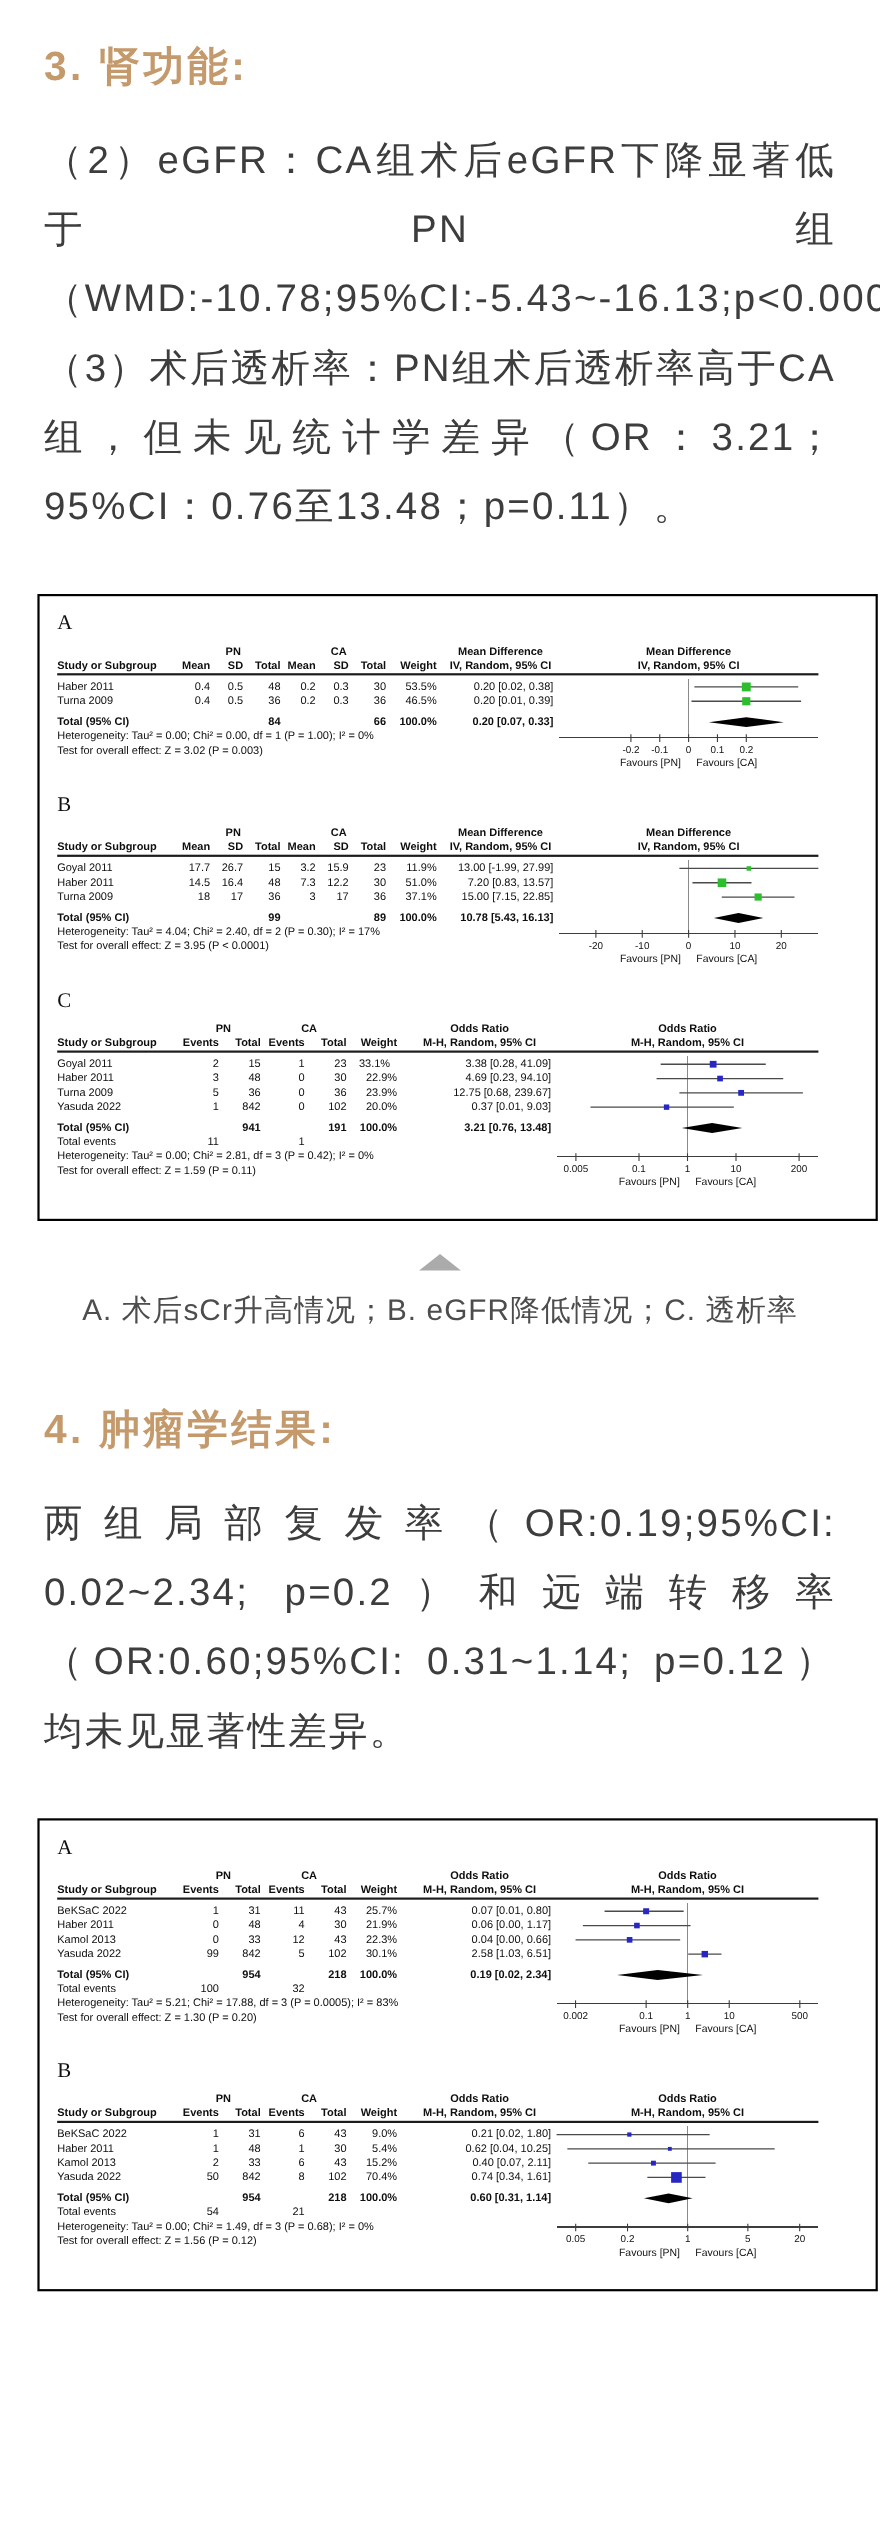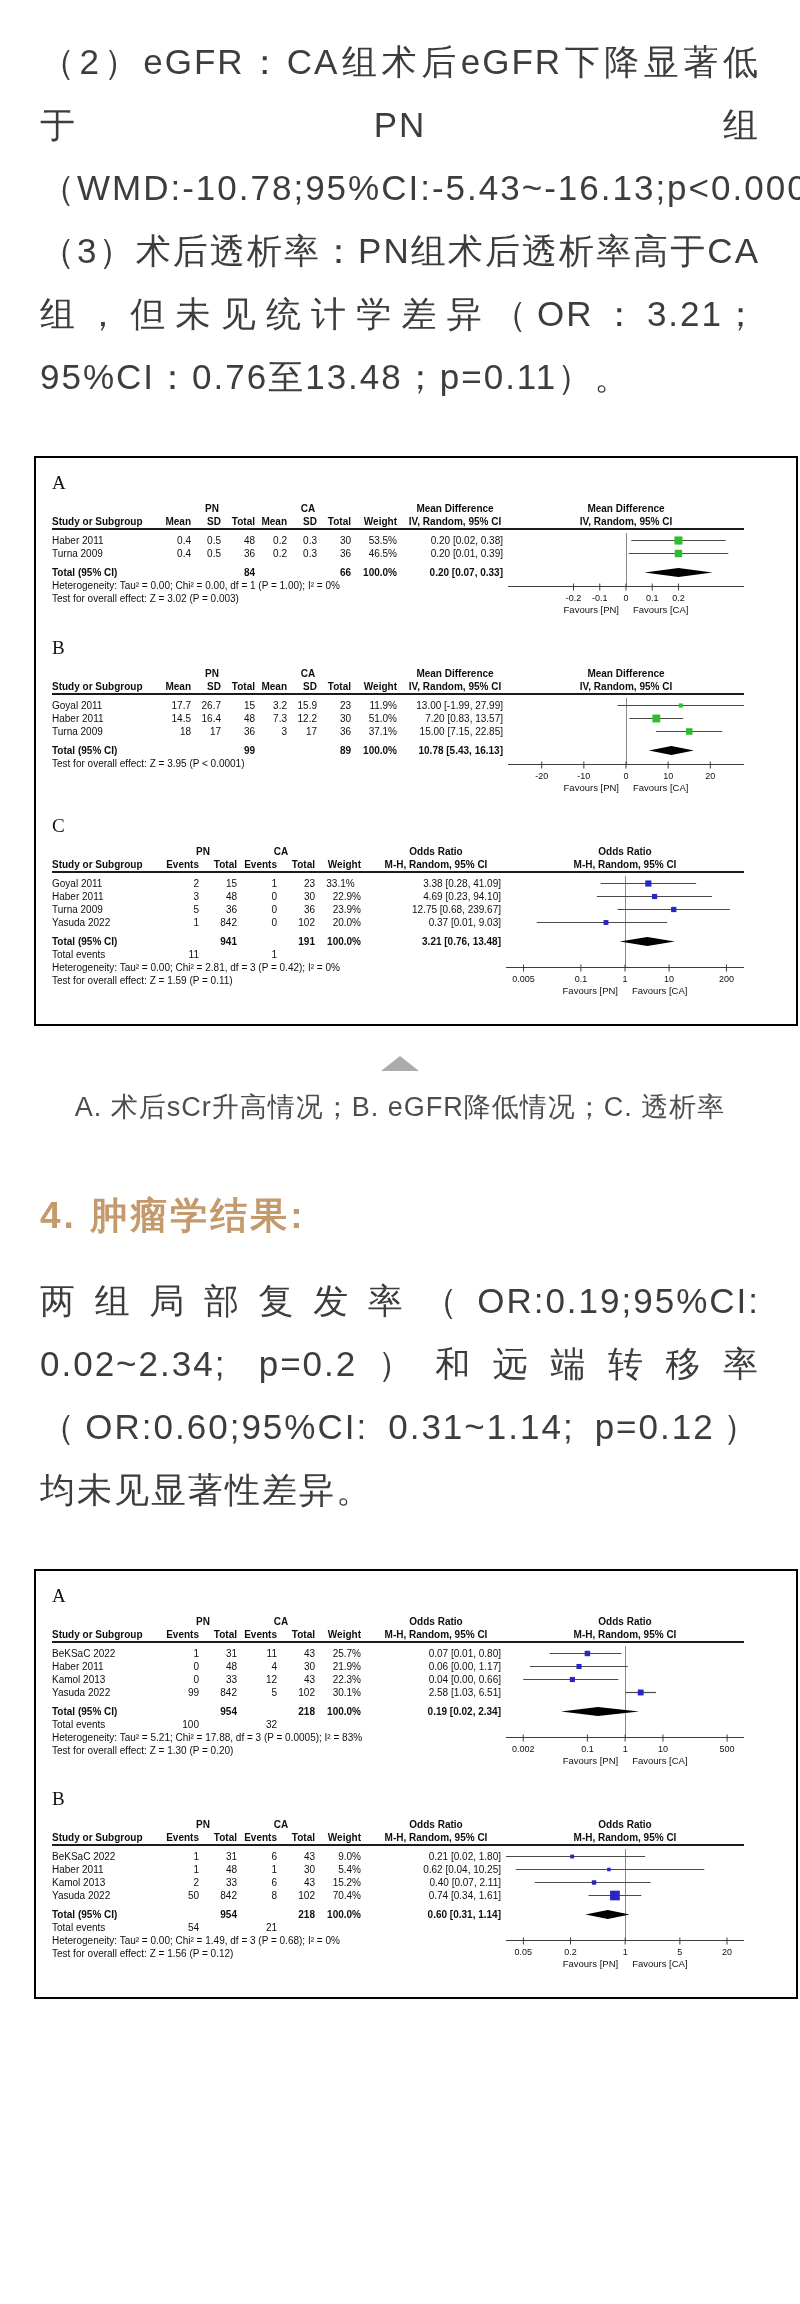--- a/index.html
+++ b/index.html
@@ -26,20 +26,21 @@
   .cap-block{text-align:center;color:#4f4f4f;margin:4px 0 12px;}
   .tri{width:0;height:0;border-left:19px solid transparent;border-right:19px solid transparent;border-bottom:15px solid #ababab;margin:0 auto 18px;}
   .cap-title{font-size:28px;letter-spacing:2px;margin-bottom:14px;color:#4d4d4d;}
   .cap-sub{font-size:27px;letter-spacing:1px;color:#4d4d4d;}
 </style>
 </head>
 <body>
 
 <div class="page">
 
+  <h2 class="sec-heading">3. 肾功能:</h2>
 
   <p class="body-par">（2）eGFR：CA组术后eGFR下降显著低于PN组（WMD:-10.78;95%CI:-5.43~-16.13;p&lt;0.0001）。</p>
   <p class="body-par">（3）术后透析率：PN组术后透析率高于CA组，但未见统计学差异（OR：3.21；95%CI：0.76至13.48；p=0.11）。</p>
 
   <div class="figure">
       <div class="panel">
         <div class="panel-label">A</div>
         <div class="ftable" style="width: 692px; height: 121px;">
           <div class="frow">
             <span class="fc " style="width: 112px;"></span>
@@ -183,20 +184,21 @@
             <span class="fc b" style="width: 112px;">Total (95% CI)</span>
             <span class="fc " style="width: 32px;"></span>
             <span class="fc " style="width: 30px;"></span>
             <span class="fc r b" style="width: 34px;">99</span>
             <span class="fc " style="width: 32px;"></span>
             <span class="fc " style="width: 30px;"></span>
             <span class="fc r b" style="width: 34px;">89</span>
             <span class="fc r b" style="width: 46px;">100.0%</span>
             <span class="fc r b" style="width: 106px;">10.78 [5.43, 16.13]</span>
           </div>
+          <div class="fullrow">Heterogeneity: Tau² = 4.04; Chi² = 2.40, df = 2 (P = 0.30); I² = 17%</div>
           <div class="fullrow">Test for overall effect: Z = 3.95 (P &lt; 0.0001)</div>
           <svg width="236" height="134" class="fplot">
             <line x1="118" y1="31" x2="118" y2="97.5" stroke="#8a8a8a" stroke-width="1" shape-rendering="crispEdges"></line>
             <line x1="109.61357142857143" y1="38.5" x2="235.95785714285714" y2="38.5" stroke="#4a4a4a" stroke-width="1.2"></line>
             <rect x="170.72046428571429" y="36.43475" width="4.1305" height="4.1305" fill="#2dbe2d"></rect>
             <line x1="121.49785714285713" y1="51.5" x2="175.18785714285715" y2="51.5" stroke="#4a4a4a" stroke-width="1.2"></line>
             <rect x="144.42035714285714" y="47.5775" width="7.845" height="7.845" fill="#2dbe2d"></rect>
             <line x1="148.13214285714287" y1="64.5" x2="214.29642857142858" y2="64.5" stroke="#4a4a4a" stroke-width="1.2"></line>
             <rect x="177.95203571428573" y="61.23775" width="6.5245" height="6.5245" fill="#2dbe2d"></rect>
             <polygon points="140.88357142857143,83.5 163.43,79 185.97642857142856,83.5 163.43,88" fill="#000"></polygon>

